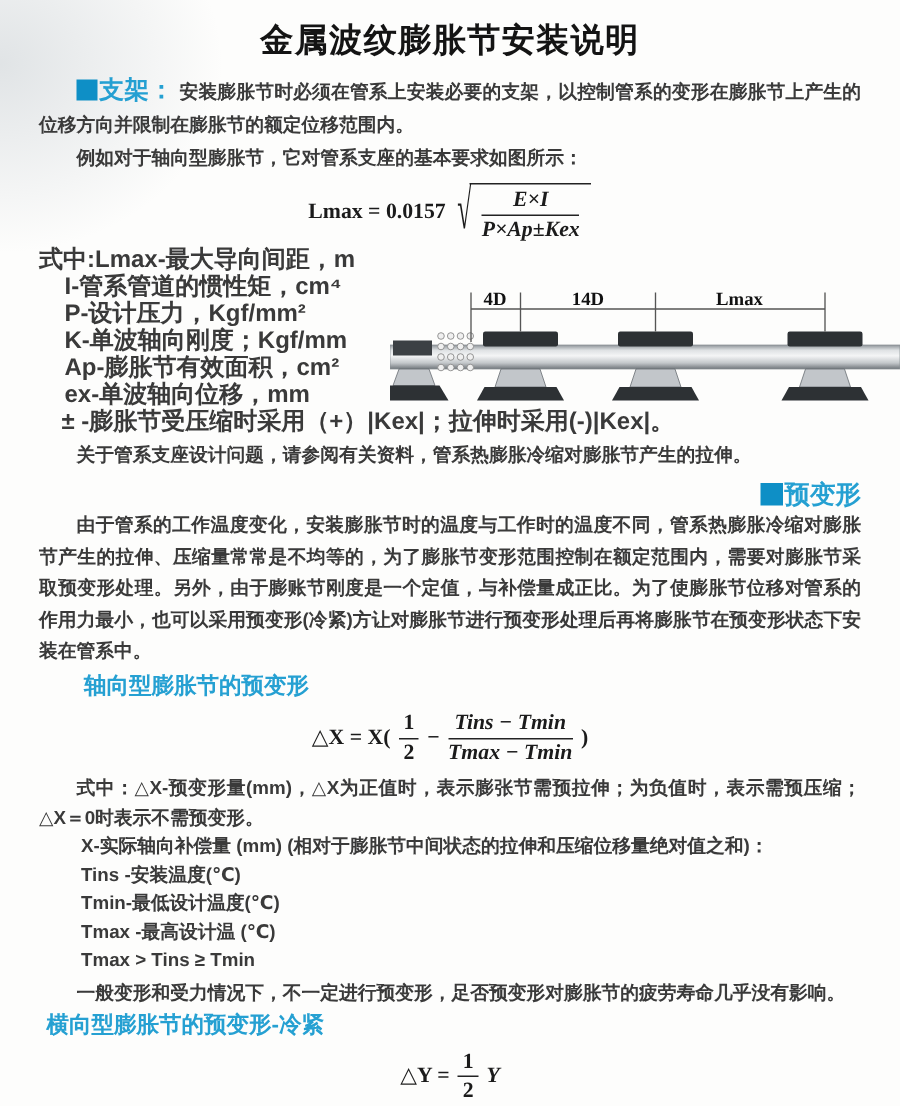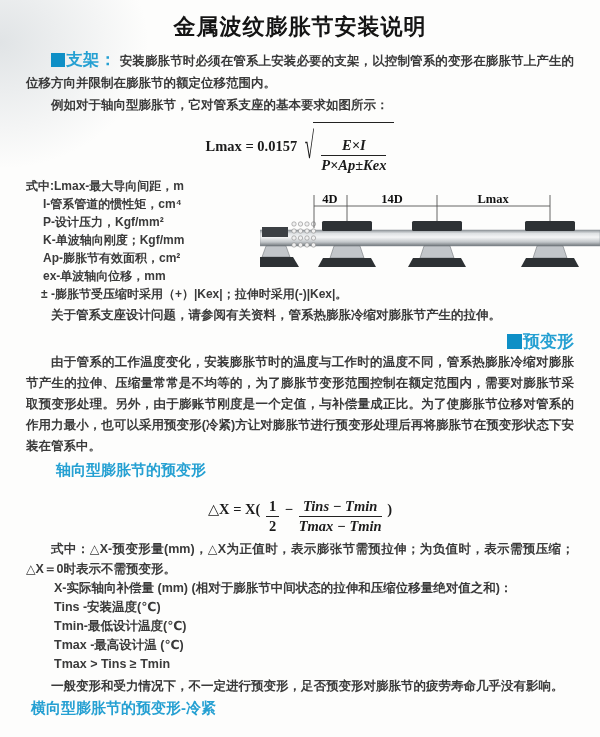--- a/index.html
+++ b/index.html
@@ -37,36 +37,36 @@
   }
   .blue-label { color:#25a0d2; font-size:16.5px; font-weight:bold; line-height:1; }
 
   
   .formula-block { text-align:center; margin:6px 0 4px; }
   .fml {
     font-family:"Liberation Serif","DejaVu Serif",serif;
     font-weight:bold; font-size:14.5px; color:#1b1b1b;
   }
   .frac { display:inline-block; vertical-align:middle; text-align:center; line-height:1.15; margin:0 2px; }
-  .frac .num { display:block; border-bottom:1px solid #222; padding:0 3px 1px;margin-top:12px; }
+  .frac .num { display:block; border-bottom:1px solid #222; padding:0 3px 1px; }
   .frac .den { display:block; padding-top:1px; }
   .sqrt { display:inline-block; white-space:nowrap; margin-left:4px; }
   .rad {
     display:inline-block; font-size:17px; font-weight:normal;
     transform:scaleY(2.2); transform-origin:60% 55%;
     vertical-align:middle; margin-right:-1px;
   }
   .radicand {
     display:inline-block; border-top:1.6px solid #222;
     padding:2px 6px 0 6px; vertical-align:middle;
   }
   .it { font-style:italic; }
 
   
-  .def-list { margin-top:4px; font-size:12px; line-height:18px; font-weight:600; }
+  .def-list { margin-top:4px; font-size:16px; line-height:18px; font-weight:600; }
   .def-item { padding-left:17px; }
   .def-pm { padding-left:15px; }
   .note-para { margin-top:2px; line-height:21px; }
 
   
   .sec-heading { margin:5px 0 0 0; font-size:17px; font-weight:bold; color:#25a0d2; line-height:21px;text-align:right; }
   .sec-heading .bullet-sq { width:15px; height:15px; vertical-align:-2px; }
   .sub-heading { font-size:15px; font-weight:bold; color:#25a0d2; line-height:20px; }
   .axial-heading { margin:3px 0 0 30px; }
   .lateral-heading { margin:2px 0 0 5px; }

